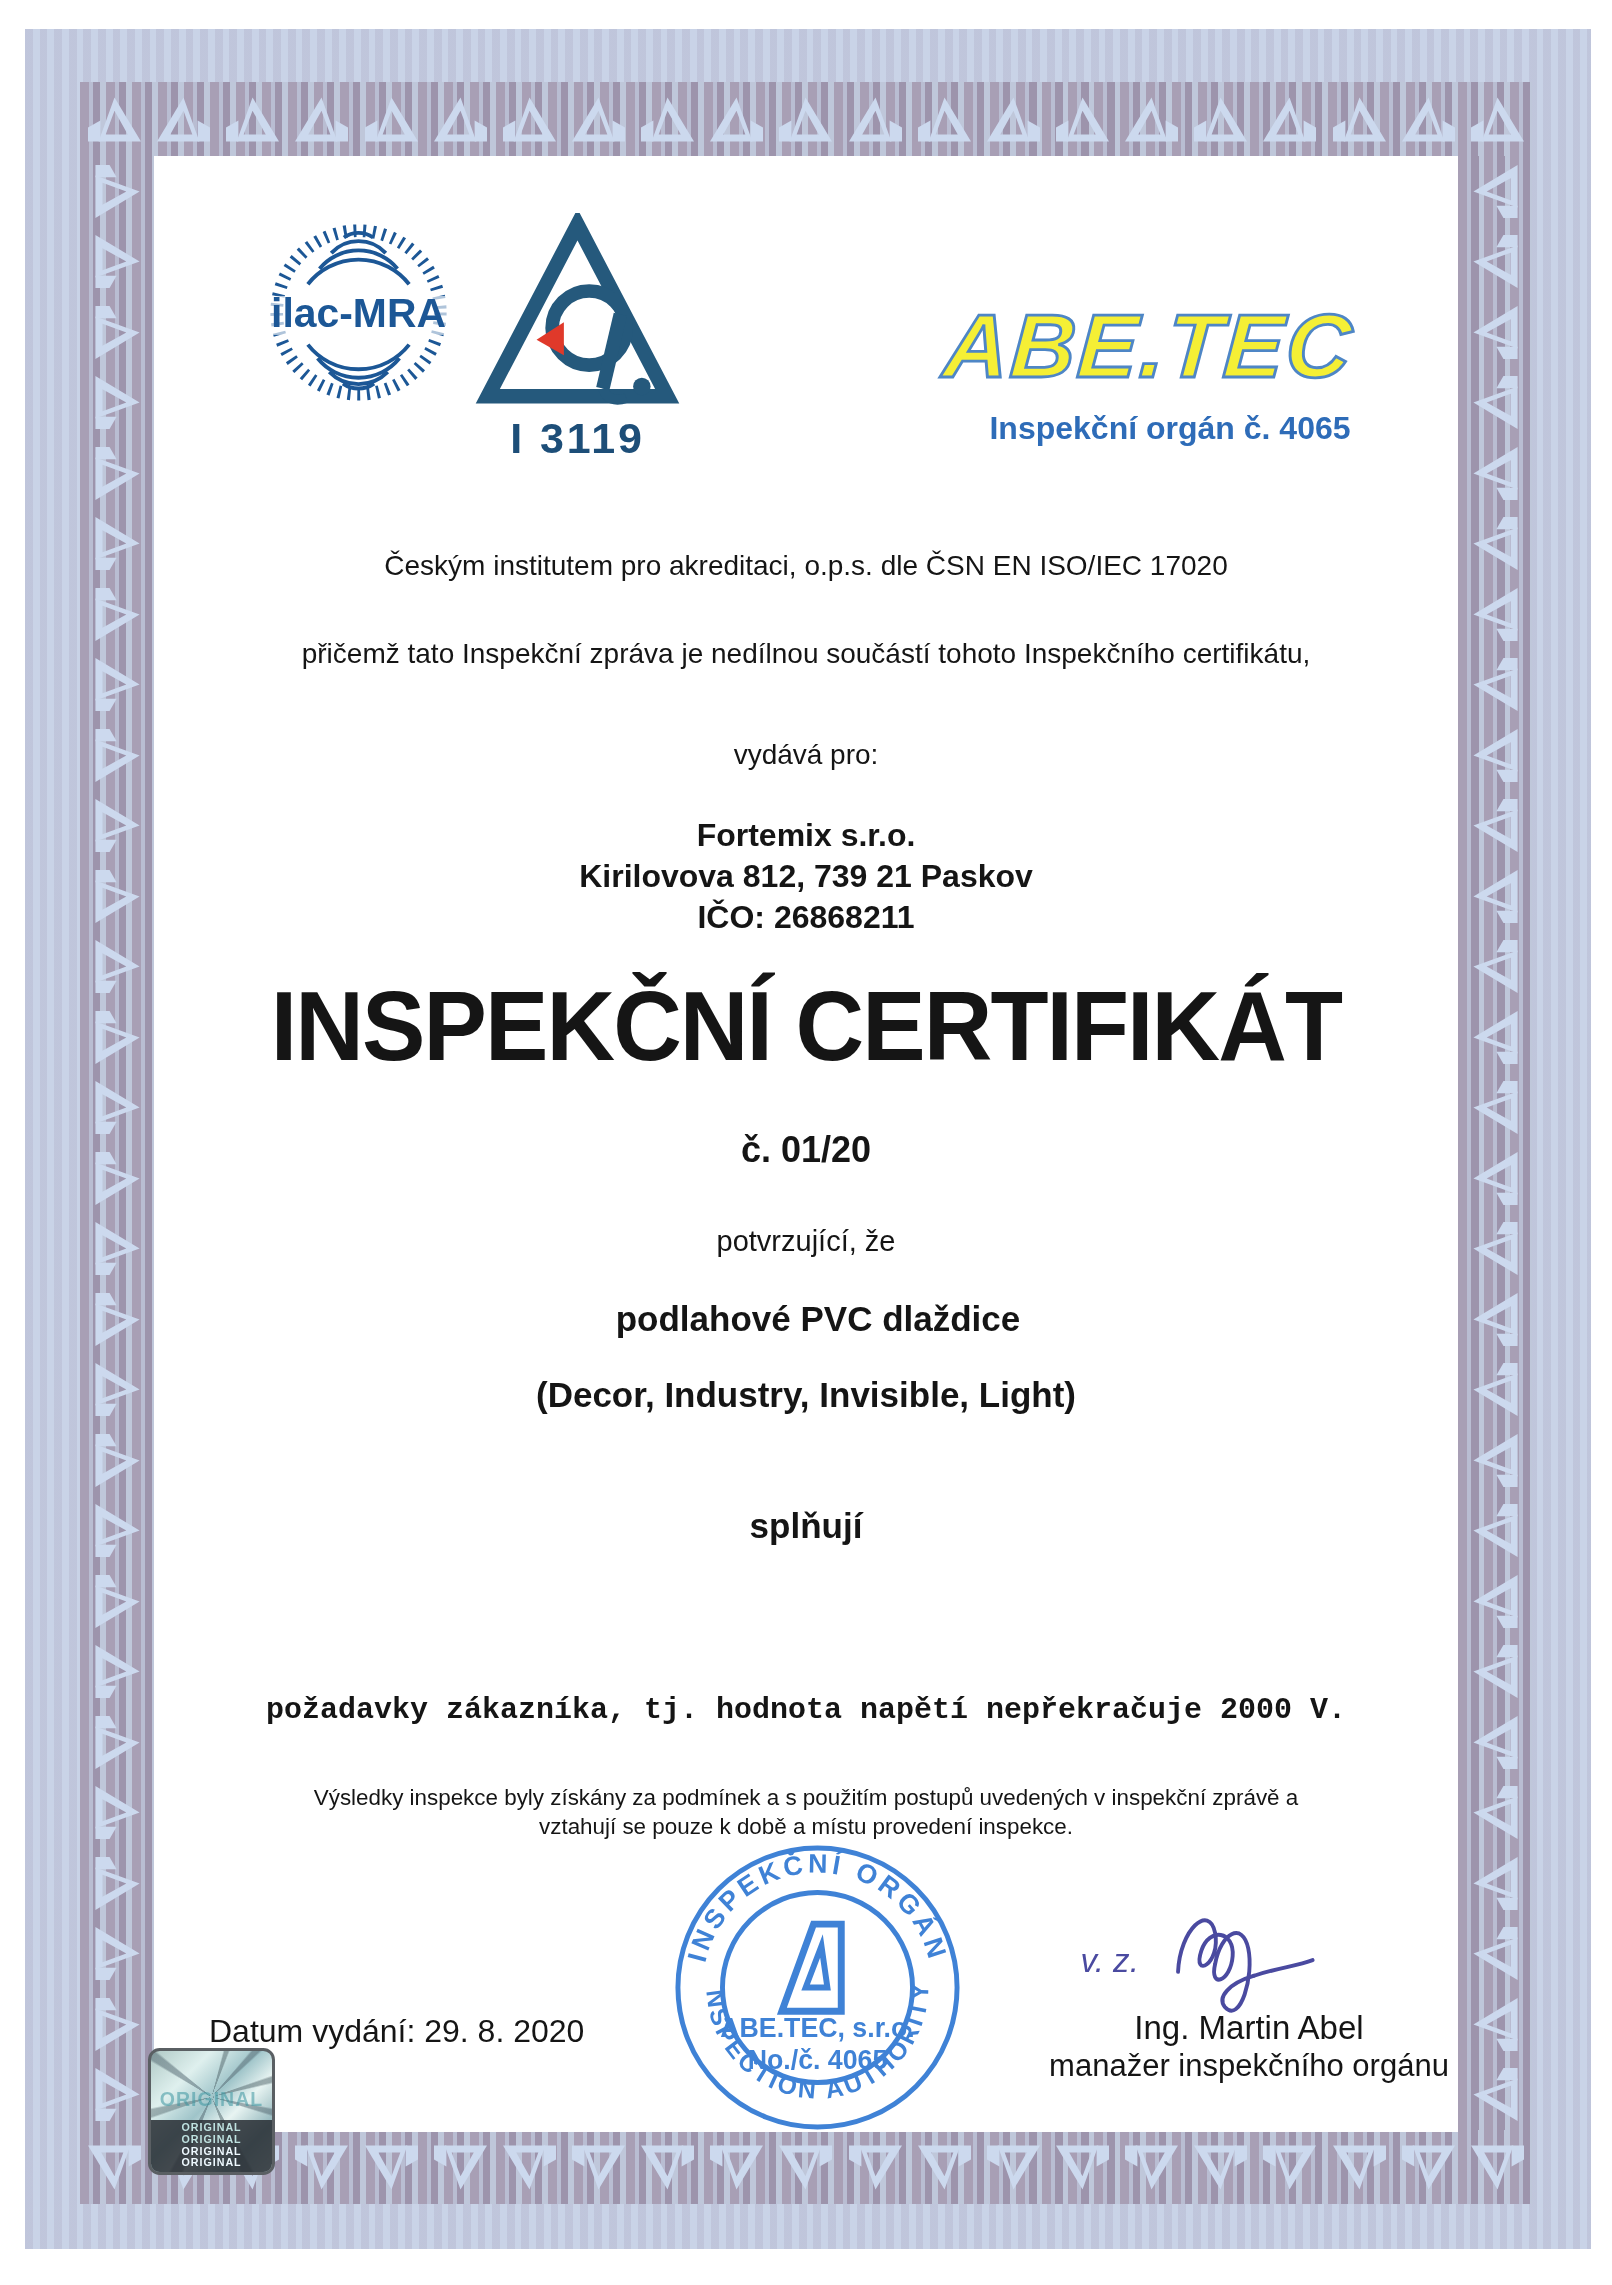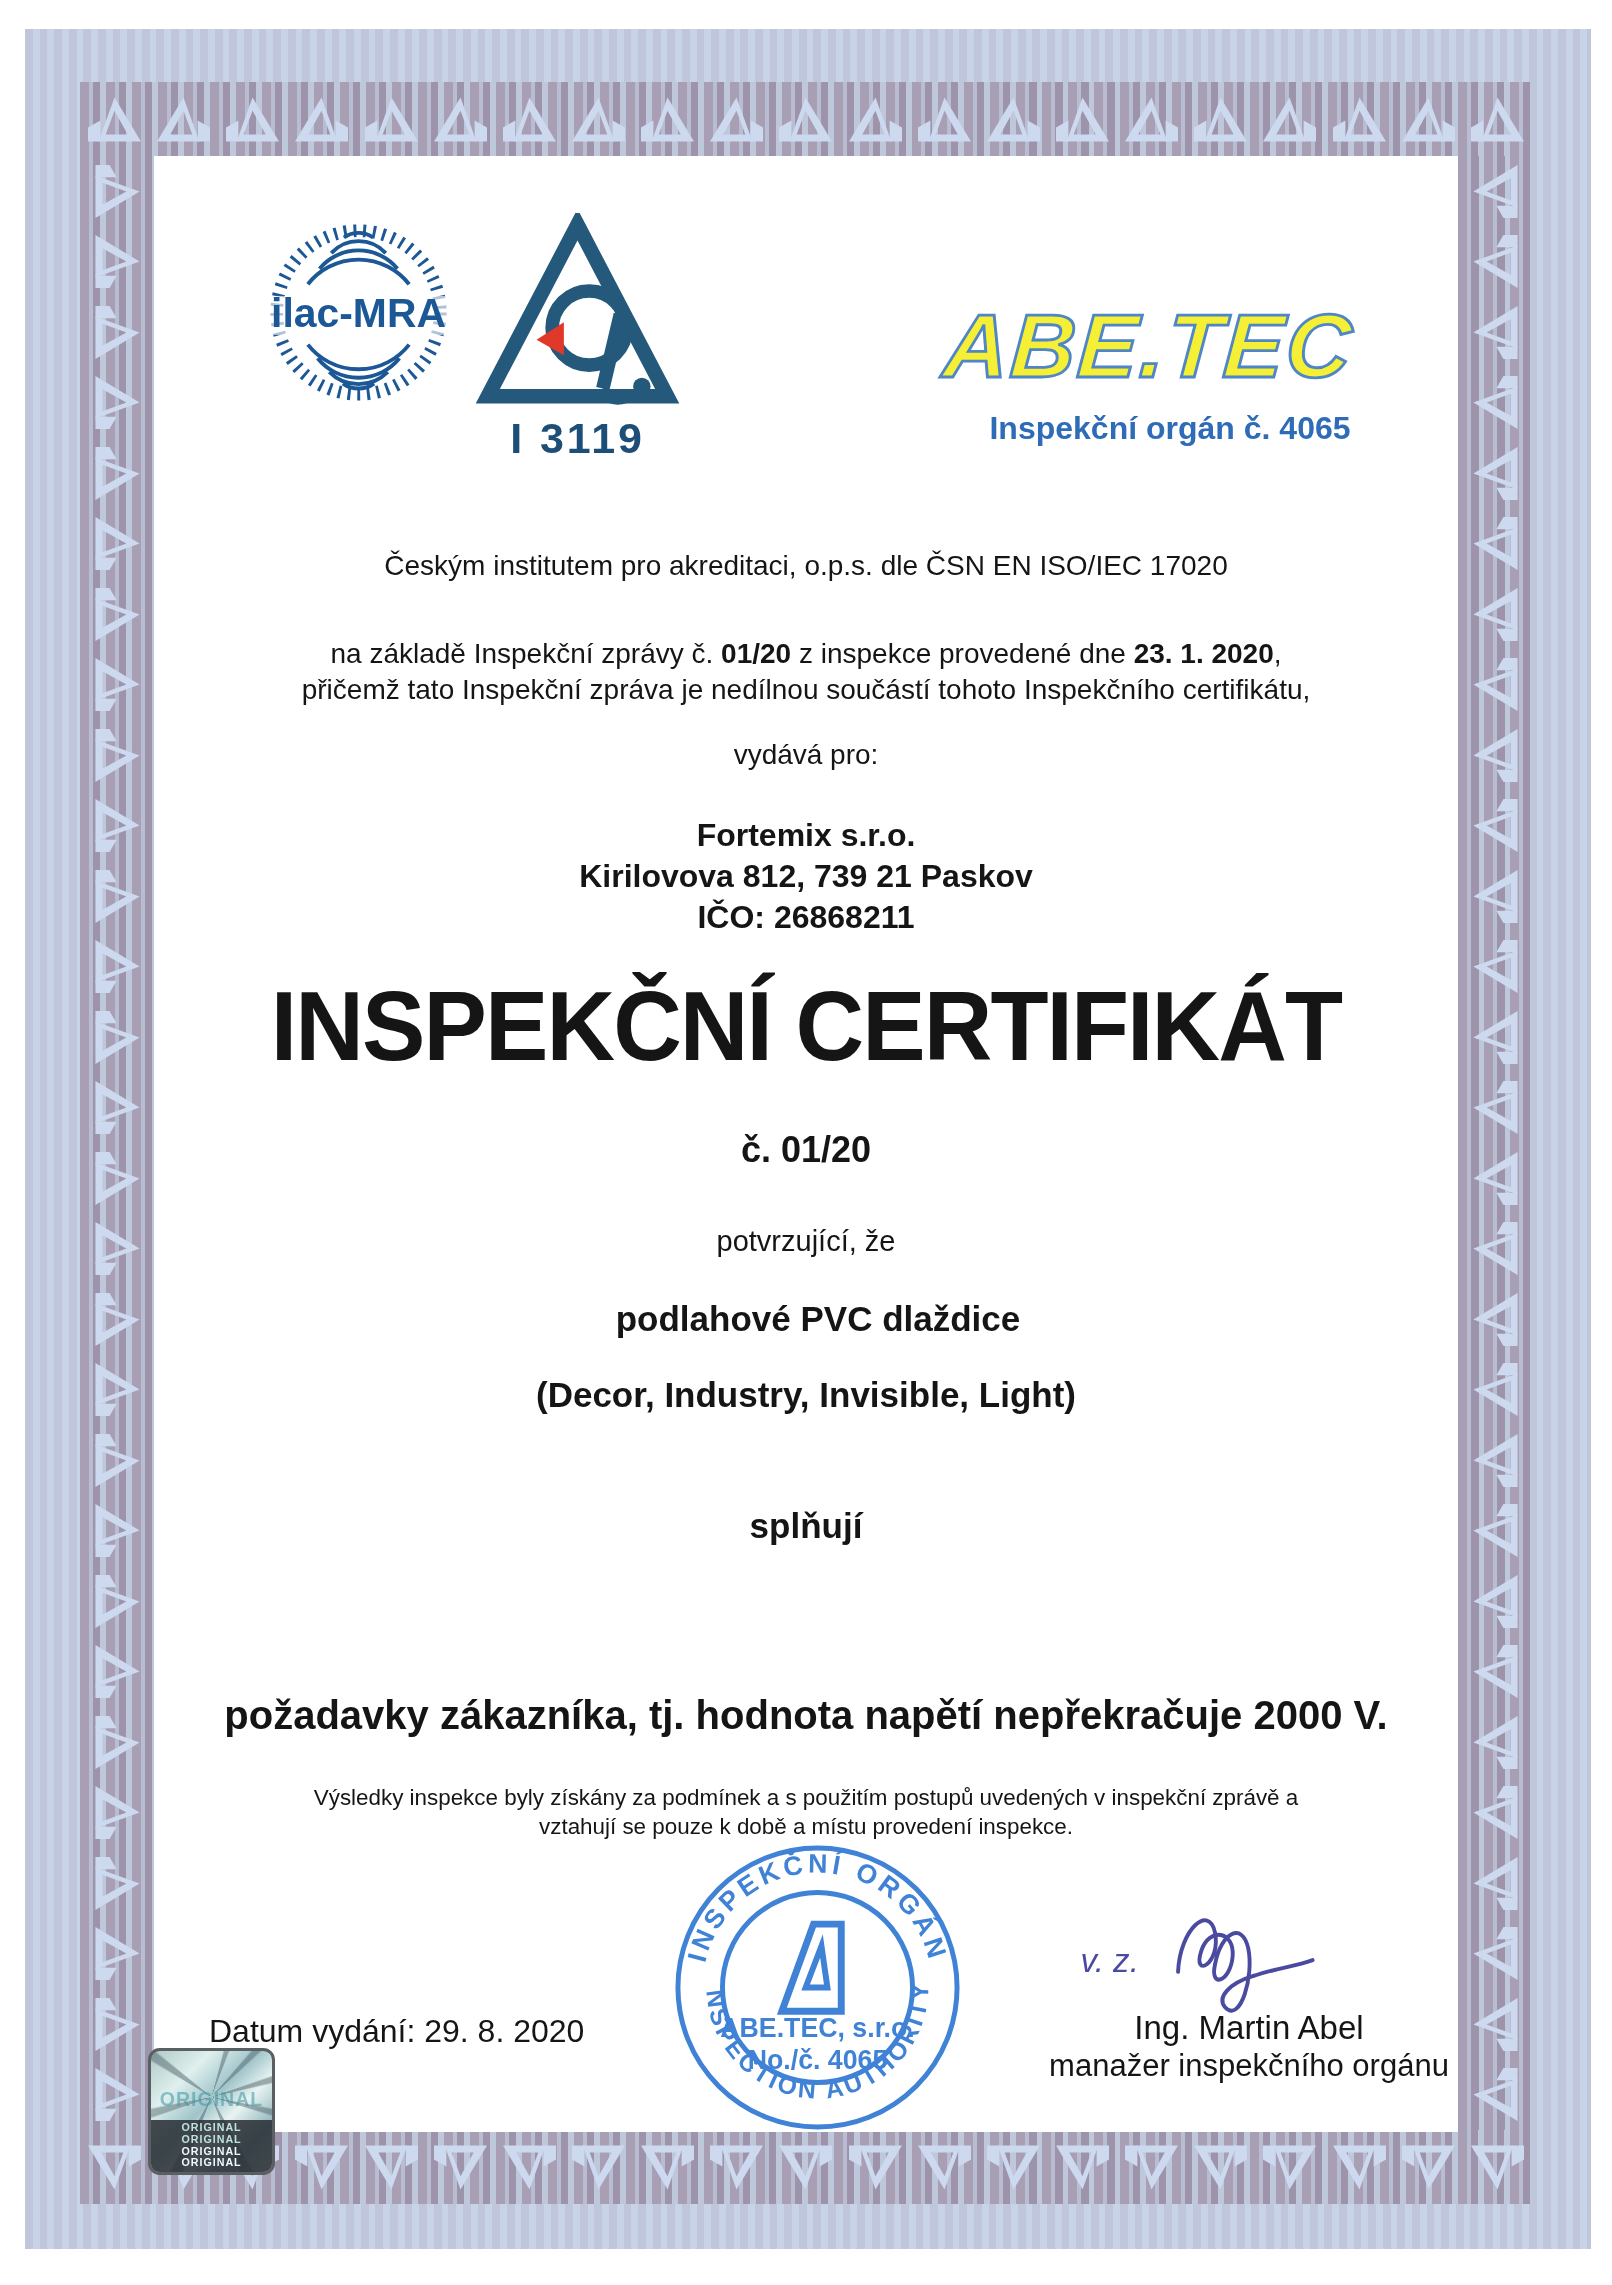--- a/index.html
+++ b/index.html
@@ -38,21 +38,21 @@
   
   .abs{position:absolute;}
   .ctr{left:154px;width:1304px;text-align:center;}
   .line{white-space:nowrap;}
   .p-normal{font-size:28px;line-height:36px;}
   .company{font-size:32px;font-weight:bold;line-height:41px;}
   .doc-title{font-size:98px;font-weight:bold;letter-spacing:-2px;transform:scaleX(.97);}
   .cert-no{font-size:36px;font-weight:bold;}
   .confirming{font-size:29px;}
   .big-bold{font-size:35px;font-weight:bold;}
-  .req{font-size:40px;font-weight:bold;}
+  .req{font-size:30px;font-weight:bold;font-family:Liberation Mono, monospace;}
   .small{font-size:22.4px;line-height:29px;}
   .date{font-size:32px;}
   .signer-name{font-size:33px;line-height:41px;}
   .signer-role{font-size:31px;}
 
   
   .abetec{
     font-size:90px;font-weight:bold;font-style:italic;letter-spacing:2px;
     color:var(--logo-yellow,#f5ef35);
     -webkit-text-stroke:2.9px var(--logo-outline-blue,#4e86c6);
@@ -710,21 +710,20 @@
 <div class="abs cai-num" style="left:474px;top:414px;width:207px;">I 3119</div>
 
 <div class="abs abetec" style="left:944px;top:295px;">ABE.TEC</div>
 <div class="abs abetec-sub" style="left:926px;top:410px;width:488px;">Inspekční orgán č. 4065</div>
 
 <div class="abs ctr p-normal" style="top:548px;">
   <div class="line">Českým institutem pro akreditaci, o.p.s. dle ČSN EN ISO/IEC 17020</div>
 </div>
 
 <div class="abs ctr p-normal" style="top:636px;">
-  <div class="line"><span>na základě Inspekční zprávy č. </span><b>01/20</b><span> z inspekce provedené  dne </span><b>23. 1. 2020</b><span>,</span></div>
   <div class="line">přičemž tato Inspekční zpráva je nedílnou součástí tohoto Inspekčního certifikátu,</div>
 </div>
 
 <div class="abs ctr p-normal" style="top:737px;">vydává pro:</div>
 
 <div class="abs ctr company" style="top:815px;">
   <div>Fortemix s.r.o.</div>
   <div>Kirilovova 812, 739 21 Paskov</div>
   <div>IČO: 26868211</div>
 </div>

